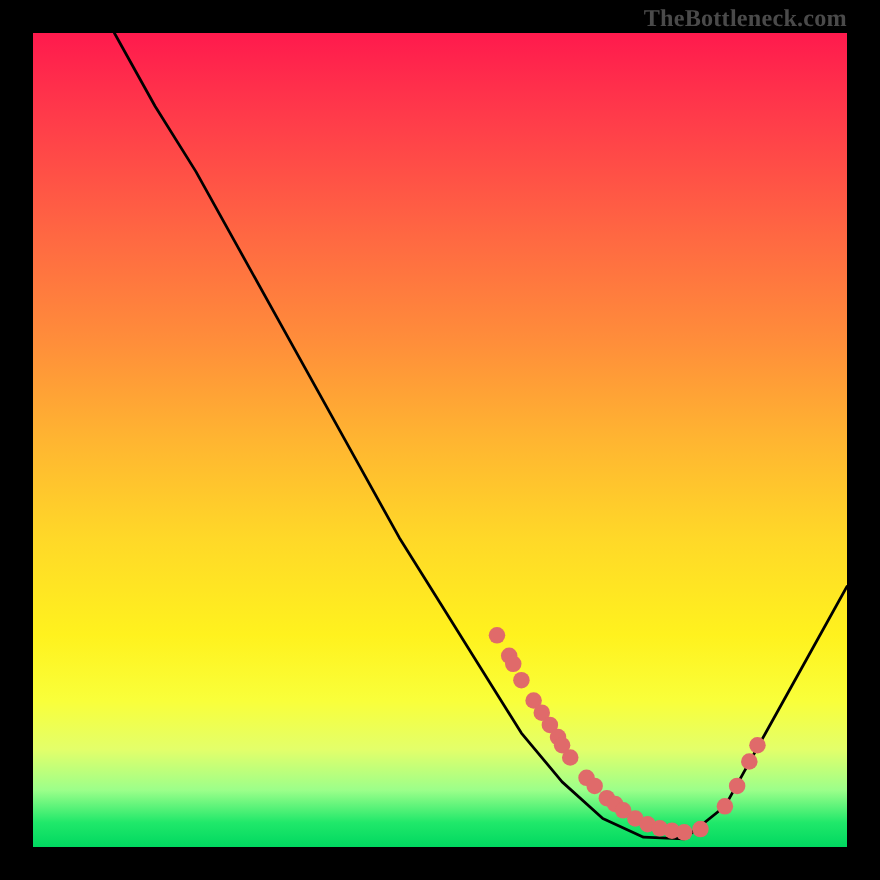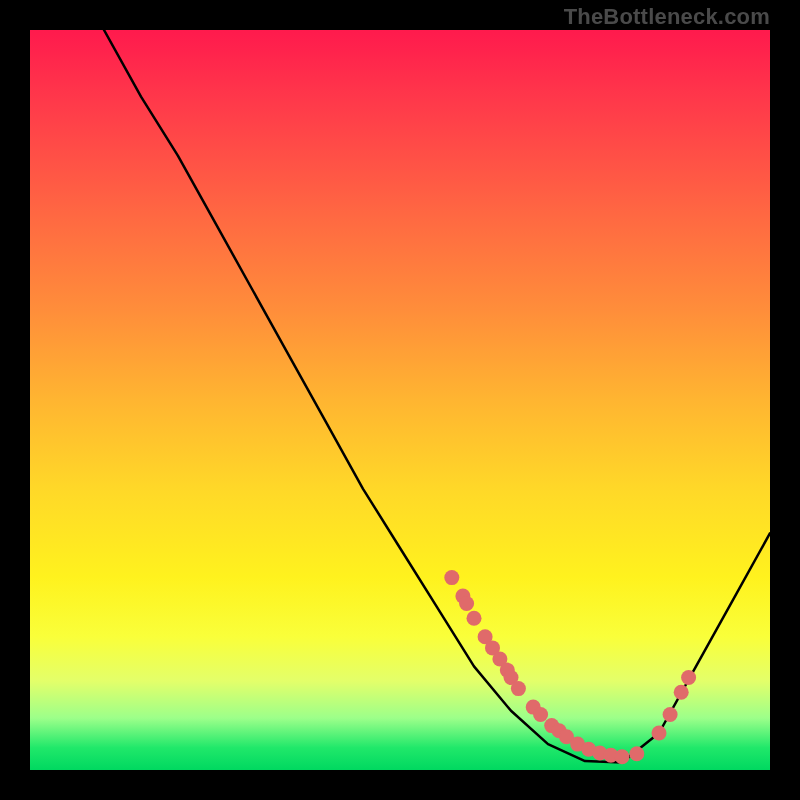--- a/index.html
+++ b/index.html
@@ -9,20 +9,21 @@
     height: 800px;
     background: #000;
     overflow: hidden;
     font-family: Arial, Helvetica, sans-serif;
   }
   .stage {
     position: relative;
     width: 800px;
     height: 800px;
     background: #000;
+    font-family: Liberation Serif, serif;
   }
   .plot {
     position: absolute;
     left: 30px;
     top: 30px;
     width: 740px;
     height: 740px;
   }
   .gradient {
     position: absolute;

